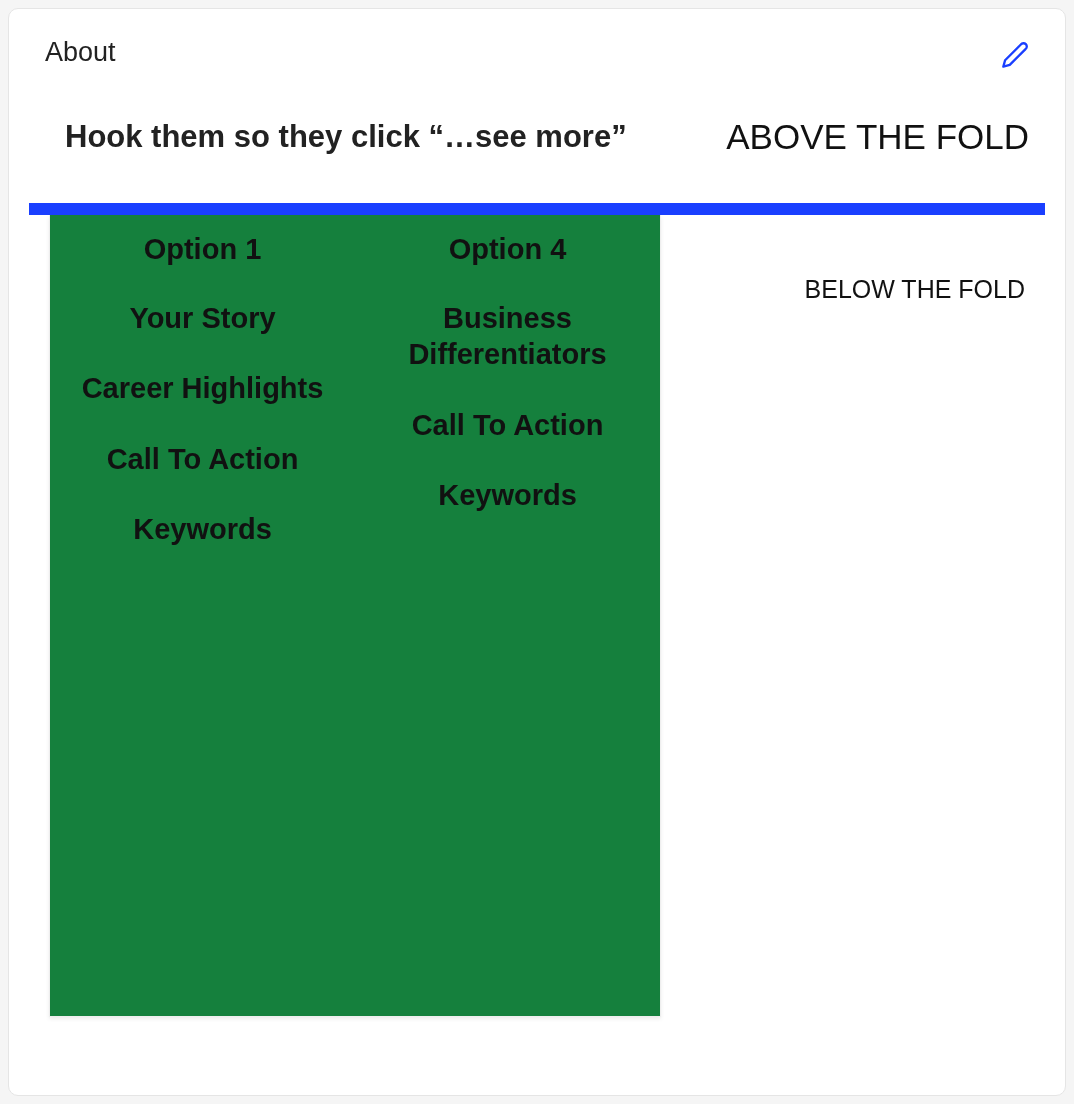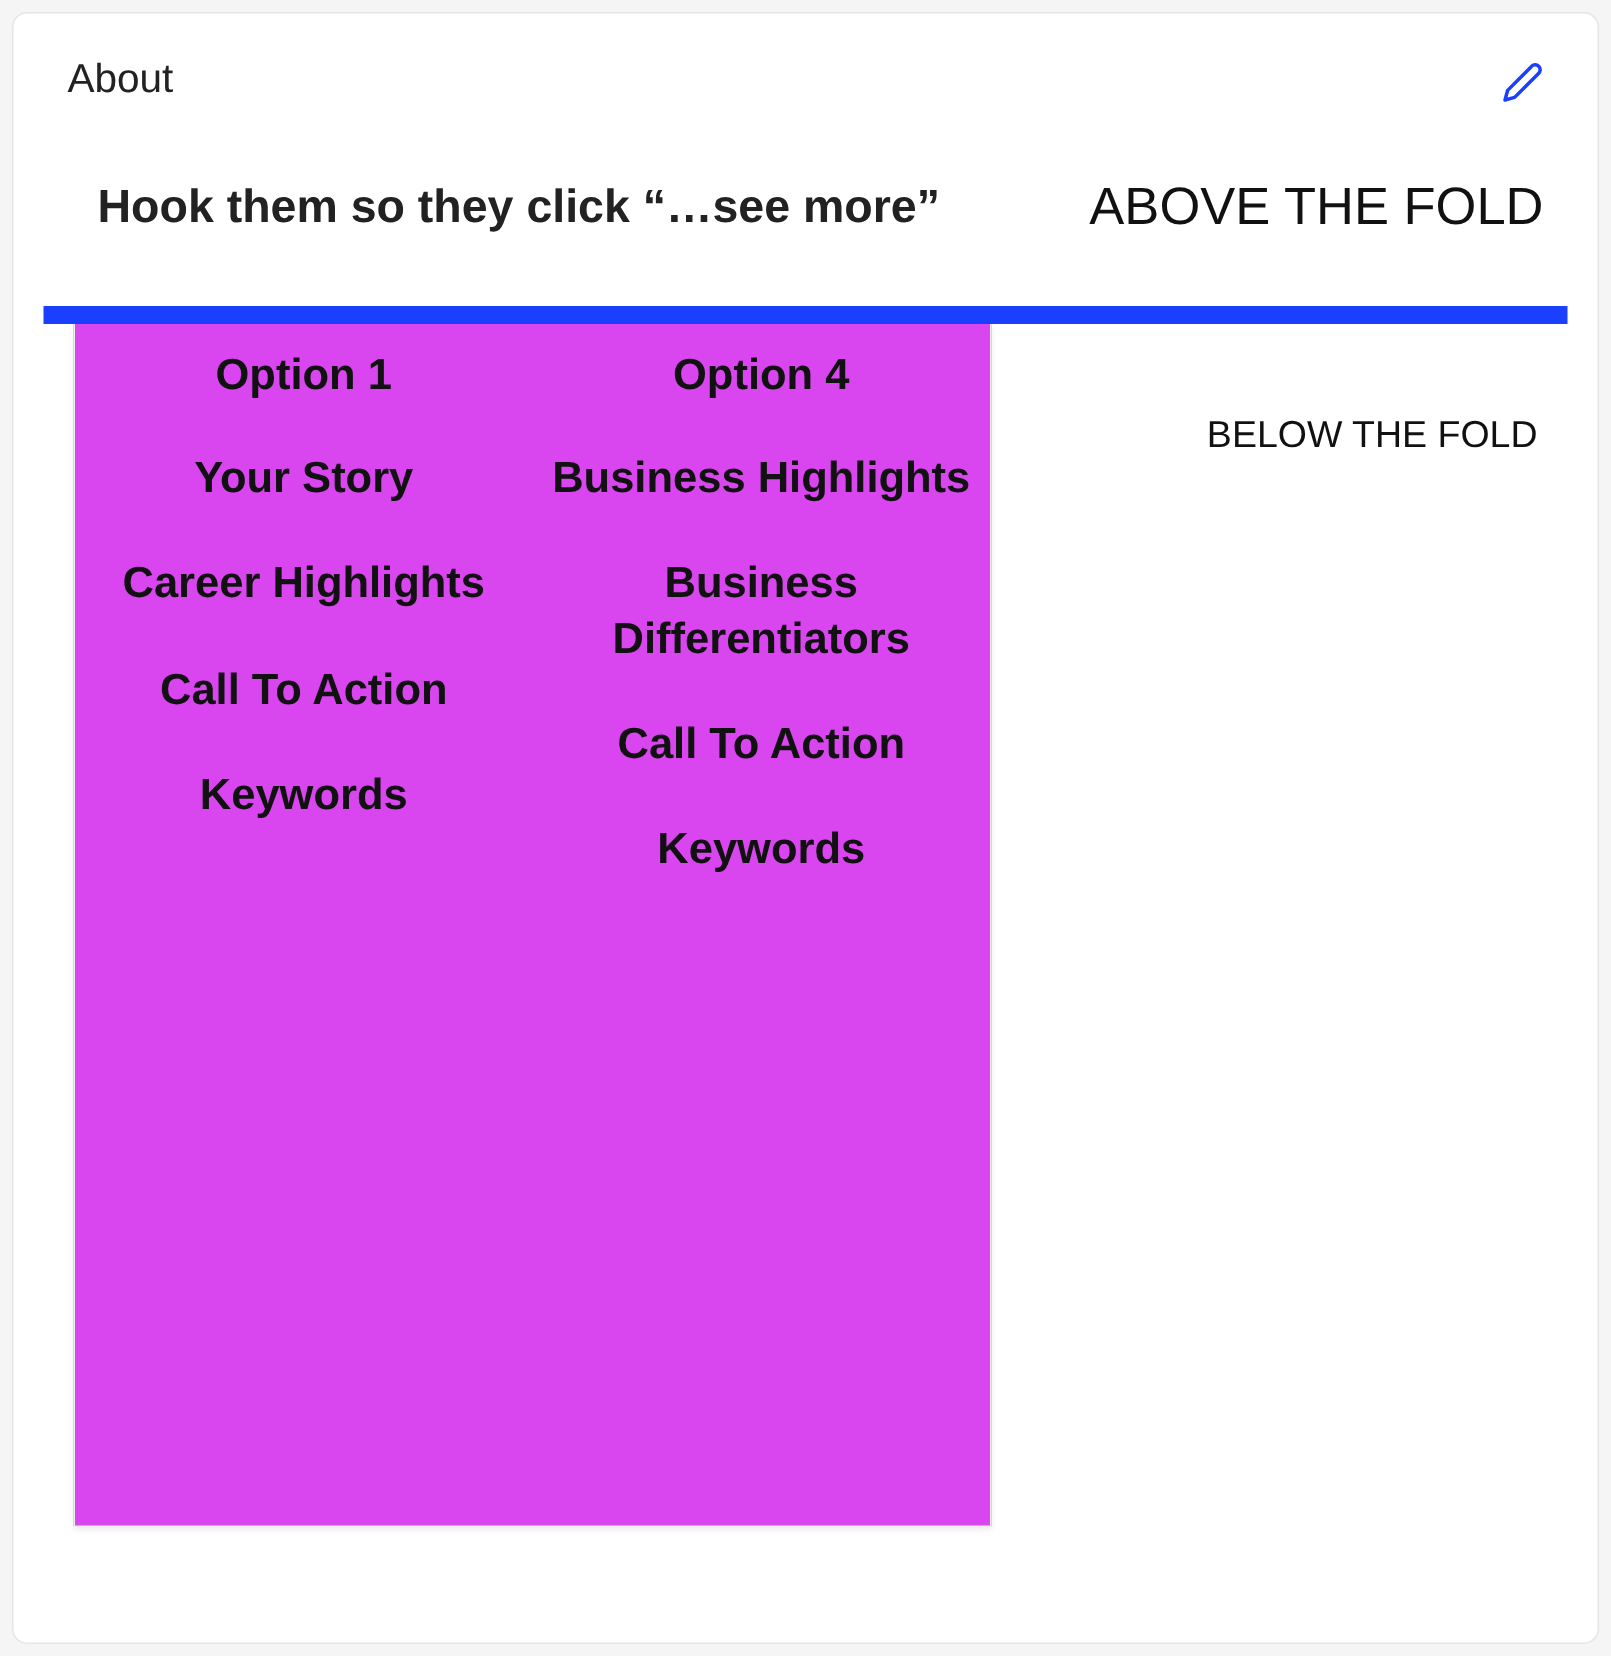--- a/index.html
+++ b/index.html
@@ -67,21 +67,21 @@
     .below-label {
       position: absolute;
       right: 40px;
       top: 60px;
       font-size: 25px;
       font-weight: 400;
       color: #111;
     }
     .options-panel {
       width: 612px;
-      background: #d946ef;
+      background: #15803d;
       border: 1px solid #eee;
       border-top: none;
       box-shadow: 0 2px 4px rgba(0,0,0,0.08);
       display: flex;
       min-height: 802px;
       margin-left: 4px;
     }
     .option-col {
       flex: 1;
       text-align: center;
@@ -127,20 +127,19 @@
     <div class="options-panel">
       <div class="option-col">
         <div class="opt-title">Option 1</div>
         <div class="opt-item">Your Story</div>
         <div class="opt-item">Career Highlights</div>
         <div class="opt-item">Call To Action</div>
         <div class="opt-item">Keywords</div>
       </div>
       <div class="option-col">
         <div class="opt-title">Option 4</div>
-        <div class="opt-item">Business Highlights</div>
         <div class="opt-item">Business Differentiators</div>
         <div class="opt-item">Call To Action</div>
         <div class="opt-item">Keywords</div>
       </div>
     </div>
   </div>
 </div>
 
 </body></html>

